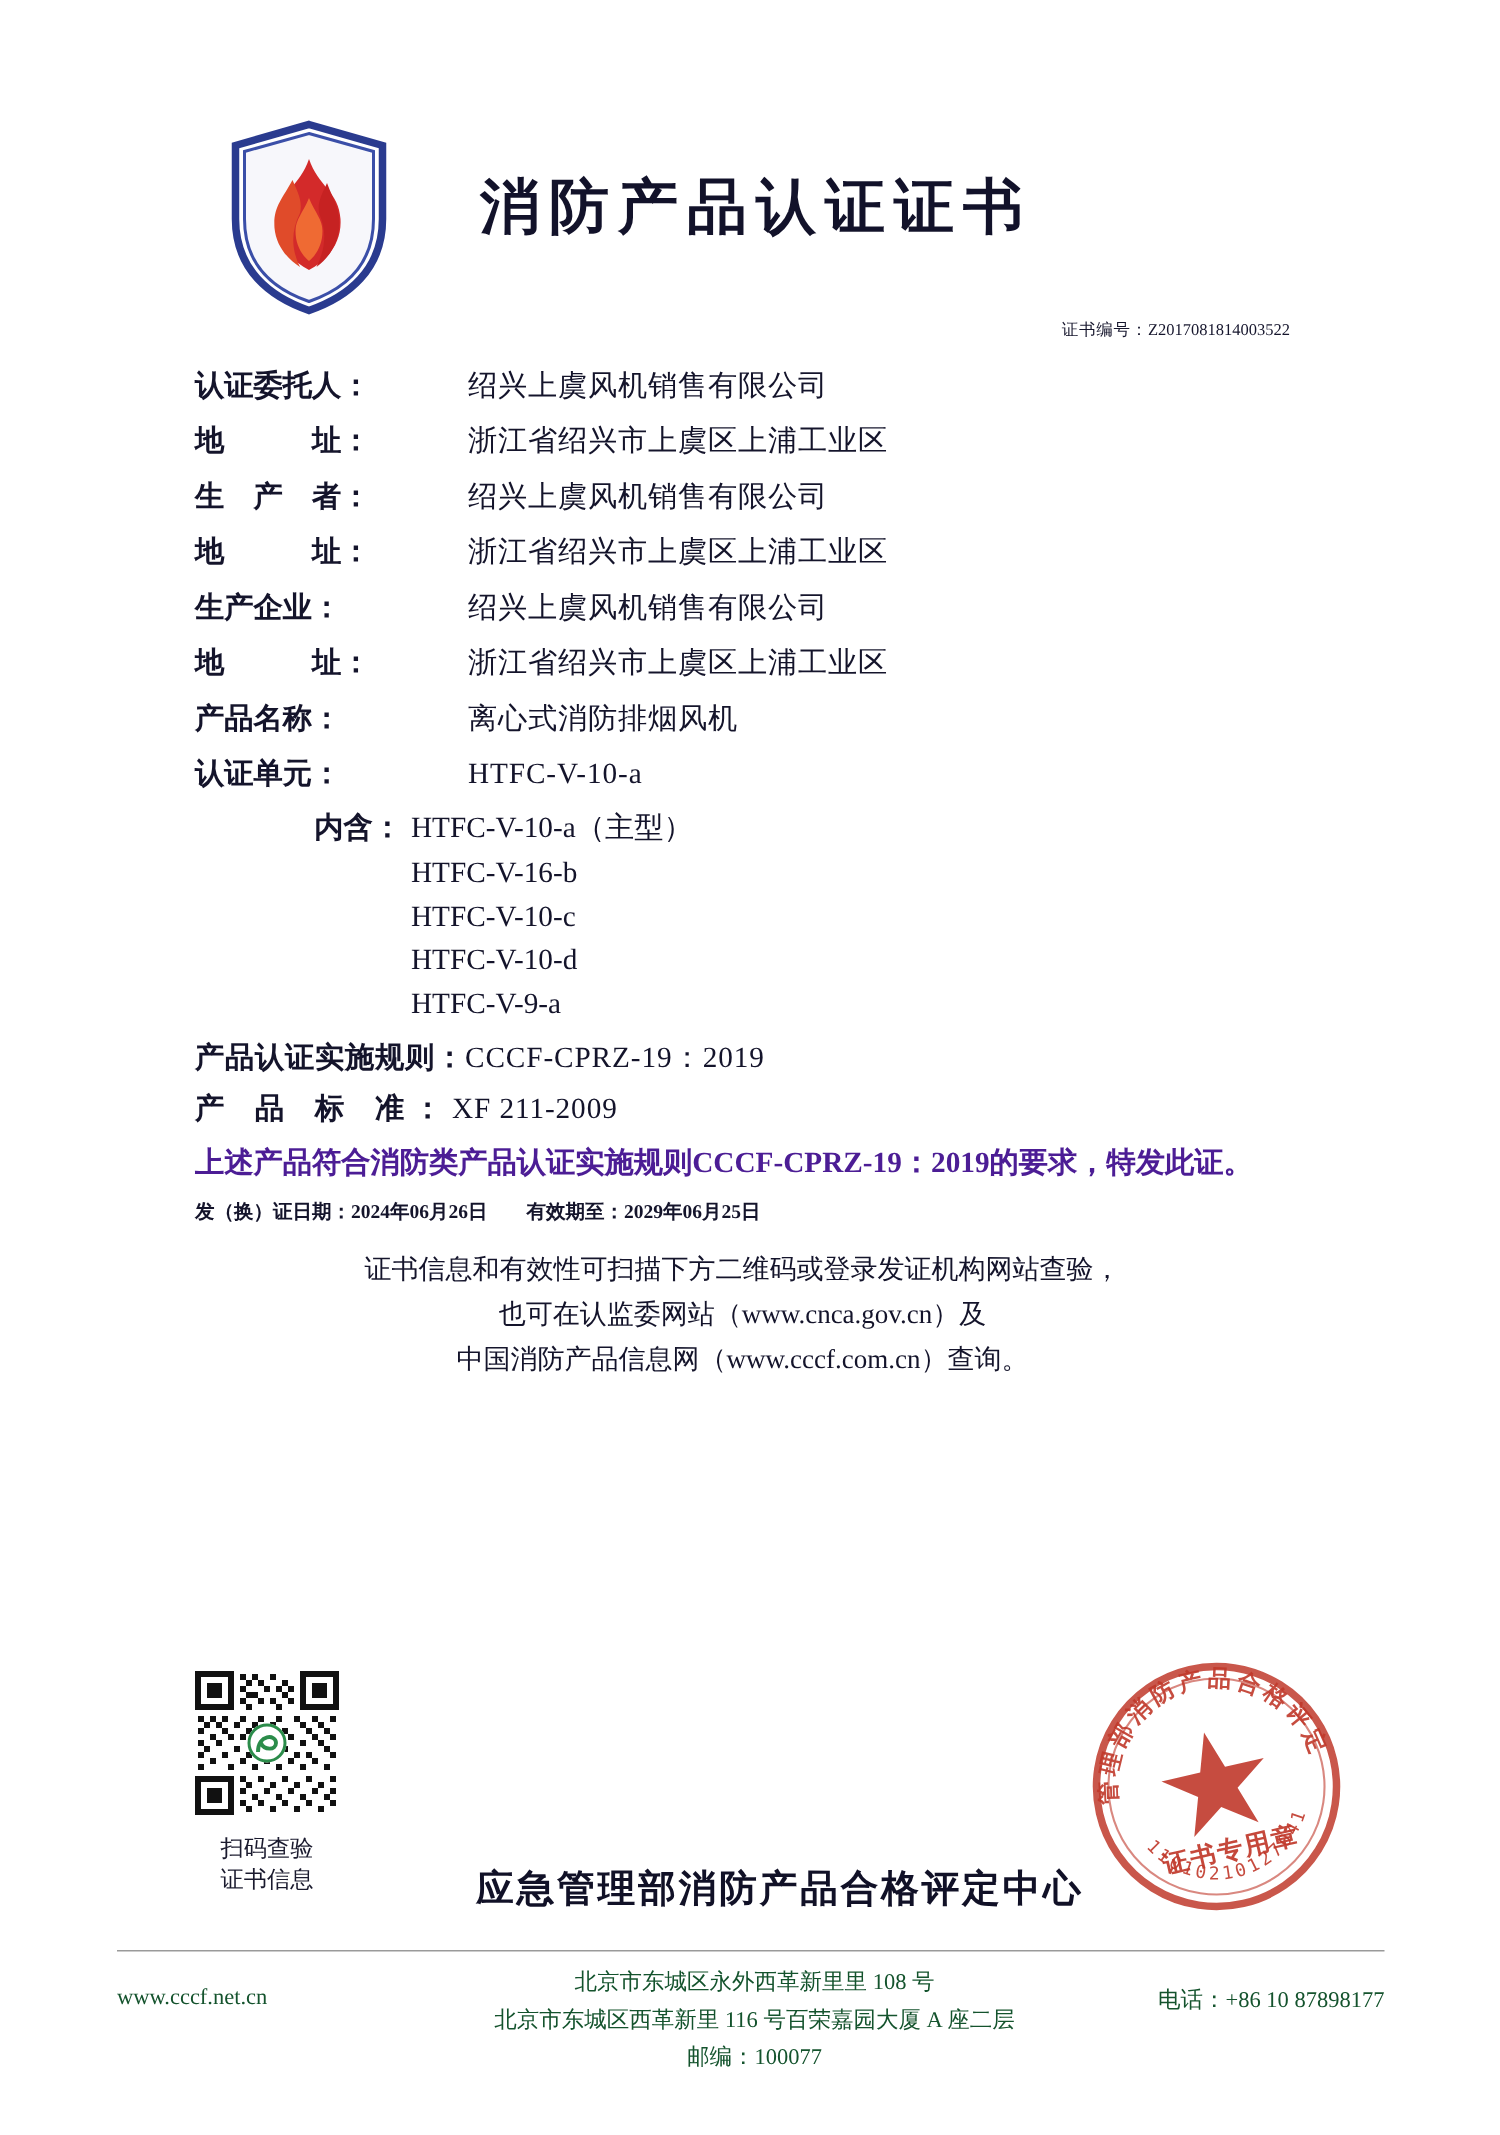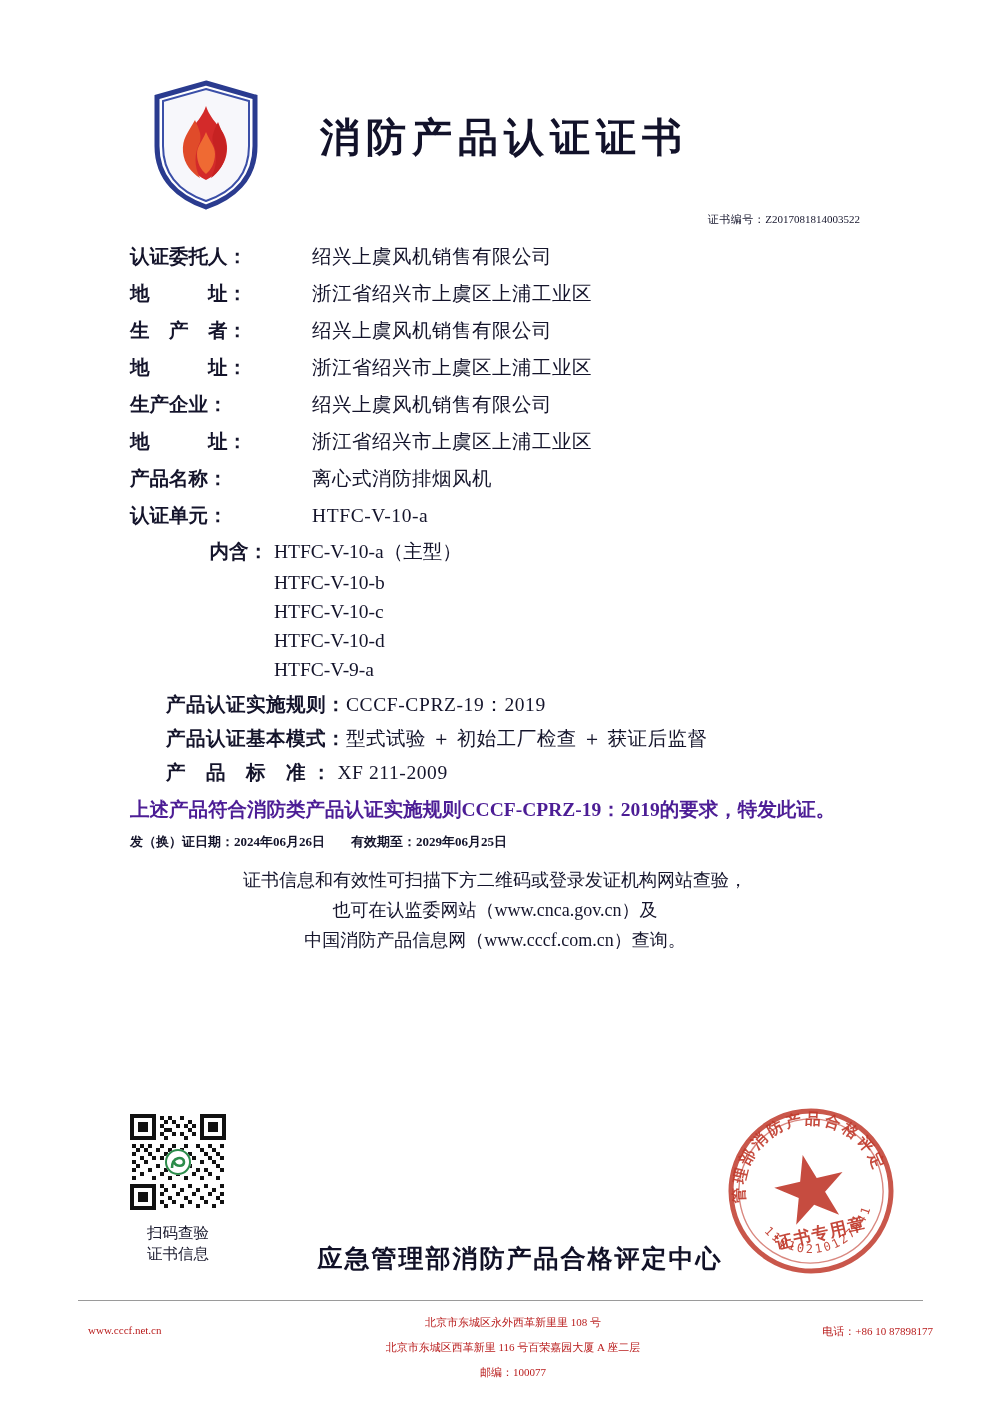--- a/index.html
+++ b/index.html
@@ -120,21 +120,20 @@
     font-size: 19.5px;
     padding-left: 144px;
     margin-bottom: 7px;
     color: #14142b;
   }
 
   .row2 {
     display: flex;
     align-items: baseline;
     margin-bottom: 7px;
-    margin-left: 36px;
   }
   .lbl-w {
     font-size: 19.5px;
     font-weight: bold;
     color: #14142b;
     white-space: nowrap;
   }
   .lbl-w.s1 { letter-spacing: 0.5px; }
 
   .statement {
@@ -223,26 +222,26 @@
   .footer-rule {
     position: absolute;
     left: 78px;
     top: 1300px;
     width: 845px;
     height: 1px;
     background: #9a9a9a;
   }
   .footer {
     position: absolute;
-    left: 88px;
+    left: 78px;
     top: 1310px;
     width: 845px;
     height: 90px;
-    font-size: 11px;
-    color: #b91c1c;
+    font-size: 15px;
+    color: #14532d;
   }
   .footer .web {
     position: absolute;
     left: 0;
     top: 14px;
     font-family: "Liberation Serif", serif;
   }
   .footer .tel {
     position: absolute;
     right: 0;
@@ -319,34 +318,30 @@
 
     <div class="row tight">
       <div class="lbl">认证单元：</div>
       <div class="val mono">HTFC-V-10-a</div>
     </div>
 
     <div class="unit-row">
       <div class="unit-lbl">内含：</div>
       <div class="unit-val mono">HTFC-V-10-a（主型）</div>
     </div>
-    <div class="sub-item mono">HTFC-V-10-b</div>
+    <div class="sub-item mono">HTFC-V-16-b</div>
     <div class="sub-item mono">HTFC-V-10-c</div>
     <div class="sub-item mono">HTFC-V-10-d</div>
     <div class="sub-item mono">HTFC-V-9-a</div>
 
     <div class="row2" style="margin-top:10px;">
       <span class="lbl-w s1">产品认证实施规则：</span>
       <span class="val mono">CCCF-CPRZ-19：2019</span>
     </div>
 
-    <div class="row2">
-      <span class="lbl-w s1">产品认证基本模式：</span>
-      <span class="val">型式试验 ＋ 初始工厂检查 ＋ 获证后监督</span>
-    </div>
 
     <div class="row2">
       <span class="lbl-w s1">产　品　标　准 ：</span>
       <span class="val mono" style="padding-left:6px;">XF 211-2009</span>
     </div>
 
     <div class="statement">上述产品符合消防类产品认证实施规则CCCF-CPRZ-19：2019的要求，特发此证。</div>
 
 
     <div class="issue-row">

